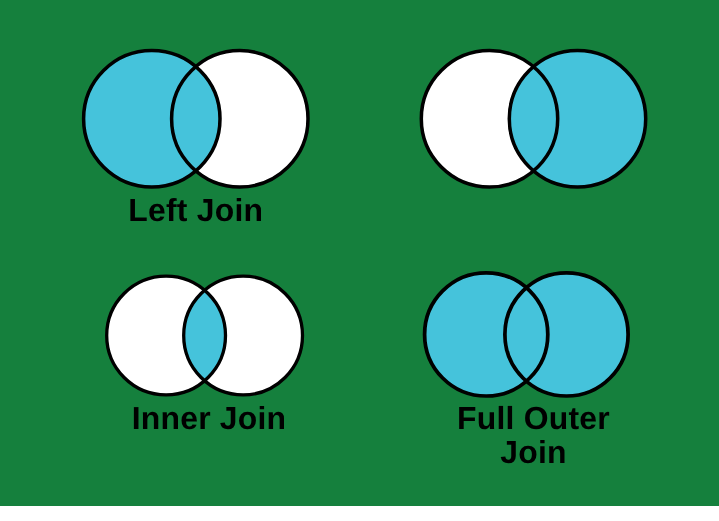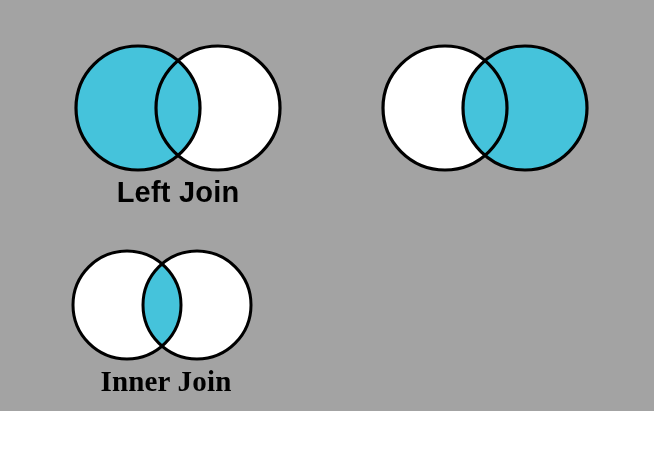--- a/index.html
+++ b/index.html
@@ -13,22 +13,22 @@
     height: 474px;
     font-family: "Liberation Sans", sans-serif;
     overflow: hidden;
     position: relative;
   }
   .board {
     position: absolute;
     left: 0;
     top: 0;
     width: 654px;
-    height: 411px;
-    background: #a3a3a3;
+    height: 460px;
+    background: #15803d;
   }
   .cell {
     position: absolute;
   }
   .venn-wrap {
     position: absolute;
     left: 0;
     top: 0;
   }
   .venn-svg {
@@ -41,21 +41,21 @@
     font-weight: bold;
     color: #000000;
     letter-spacing: 0.2px;
     line-height: 1.08;
     white-space: pre-line;
   }
 
   
   #cell-left-join    { left: 48px;  top: 36px;  width: 260px; height: 190px; }
   #cell-right-join   { left: 355px; top: 36px;  width: 260px; height: 190px; }
-  #cell-inner-join   { left: 36px;  top: 242px; width: 260px; height: 185px; font-family: Liberation Serif, serif; }
+  #cell-inner-join   { left: 60px;  top: 242px; width: 260px; height: 185px; }
   #cell-full-outer   { left: 355px; top: 242px; width: 260px; height: 215px; }
 
   
   #cell-left-join  .venn-wrap  { left: 24px; top: 5px; }
   #cell-right-join .venn-wrap  { left: 24px; top: 5px; }
   #cell-inner-join .venn-wrap  { left: 34px; top: 5px; }
   #cell-full-outer .venn-wrap  { left: 28px; top: 3px; }
 
   #cell-left-join  .caption { top: 141px; font-size: 29px; }
   #cell-right-join .caption { top: 141px; font-size: 29px; }
@@ -123,14 +123,34 @@
         <g clip-path="url(#clipL-ij)">
           <circle cx="127" cy="58" r="54" fill="#45c3db"></circle>
         </g>
         <circle cx="57" cy="58" r="54" fill="none" stroke="#000000" stroke-width="3"></circle>
         <circle cx="127" cy="58" r="54" fill="none" stroke="#000000" stroke-width="3"></circle>
       </svg>
     </div>
     <div class="caption">Inner Join</div>
   </div>
 
+  <div class="cell" id="cell-full-outer">
+    <div class="venn-wrap">
+      <svg class="venn-svg" width="200" height="120" viewBox="0 0 200 120">
+        <defs>
+          <clipPath id="clipL-fo">
+              <circle cx="59" cy="59" r="56"></circle>
+            </clipPath>
+        </defs>
+        <circle cx="59" cy="59" r="56" fill="#45c3db"></circle>
+        <circle cx="132" cy="59" r="56" fill="#45c3db"></circle>
+        <g clip-path="url(#clipL-fo)">
+          <circle cx="132" cy="59" r="56" fill="#45c3db"></circle>
+        </g>
+        <circle cx="59" cy="59" r="56" fill="none" stroke="#000000" stroke-width="3.4"></circle>
+        <circle cx="132" cy="59" r="56" fill="none" stroke="#000000" stroke-width="3.4"></circle>
+      </svg>
+    </div>
+    <div class="caption">Full Outer
+Join</div>
+  </div>
 
 </div>
 
 </body></html>

